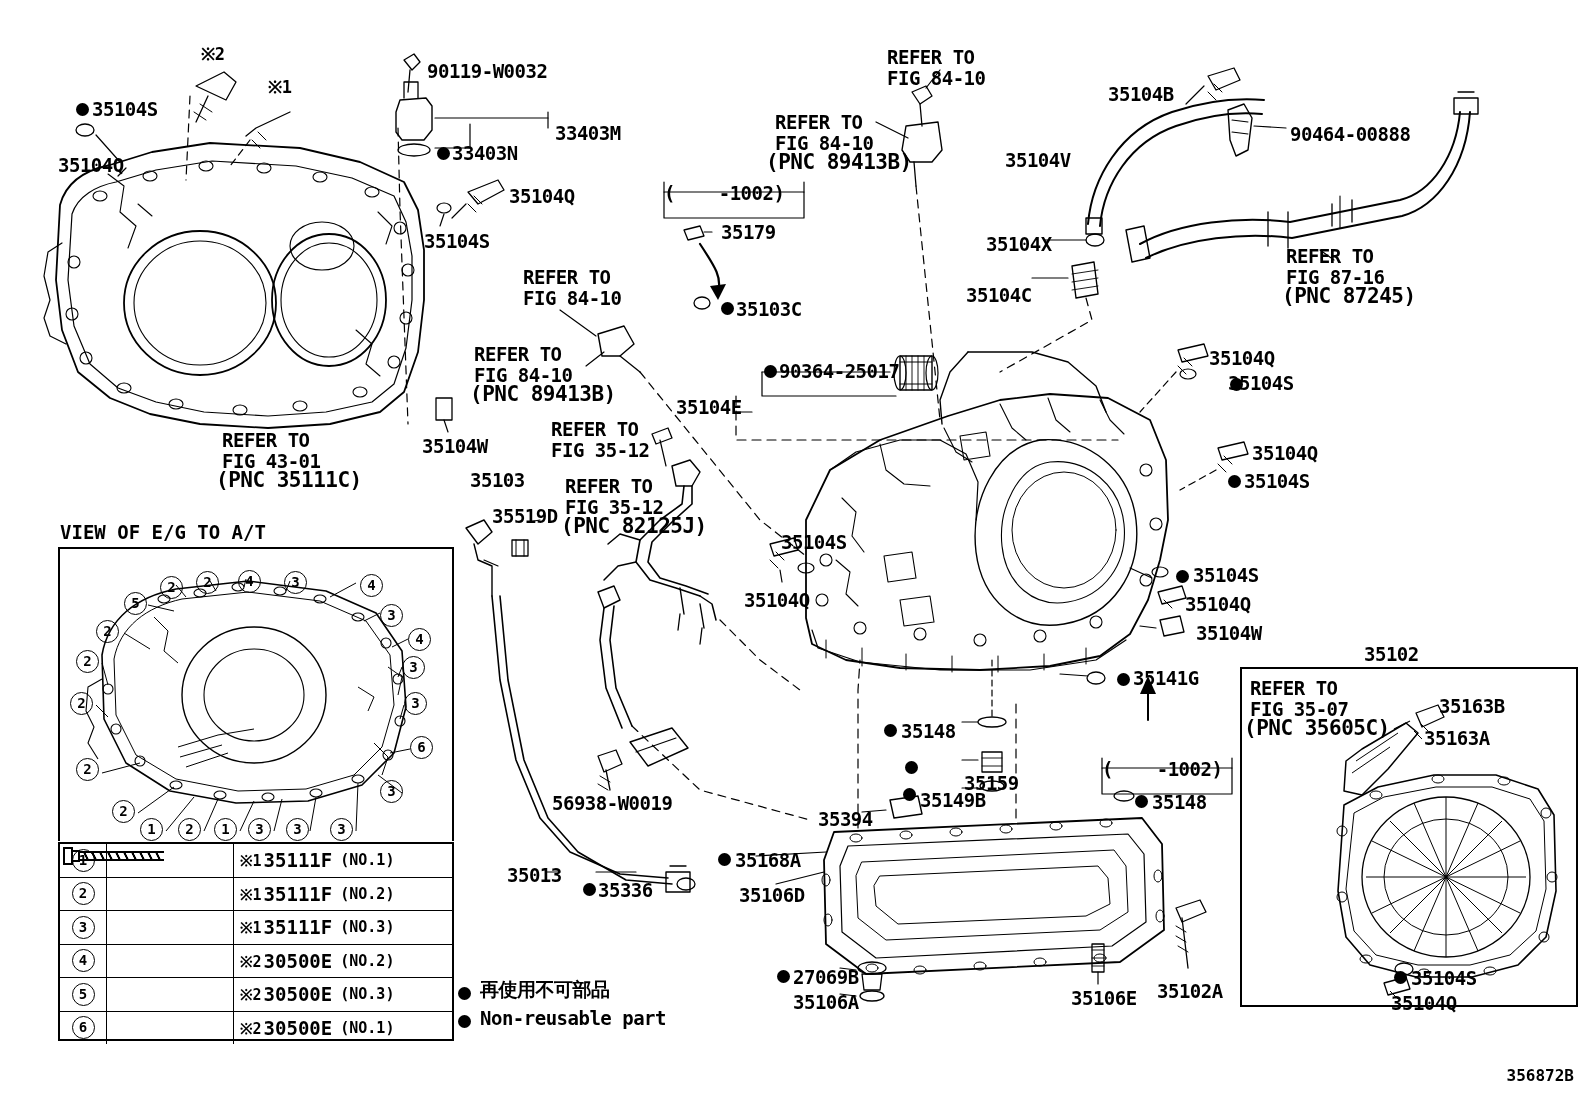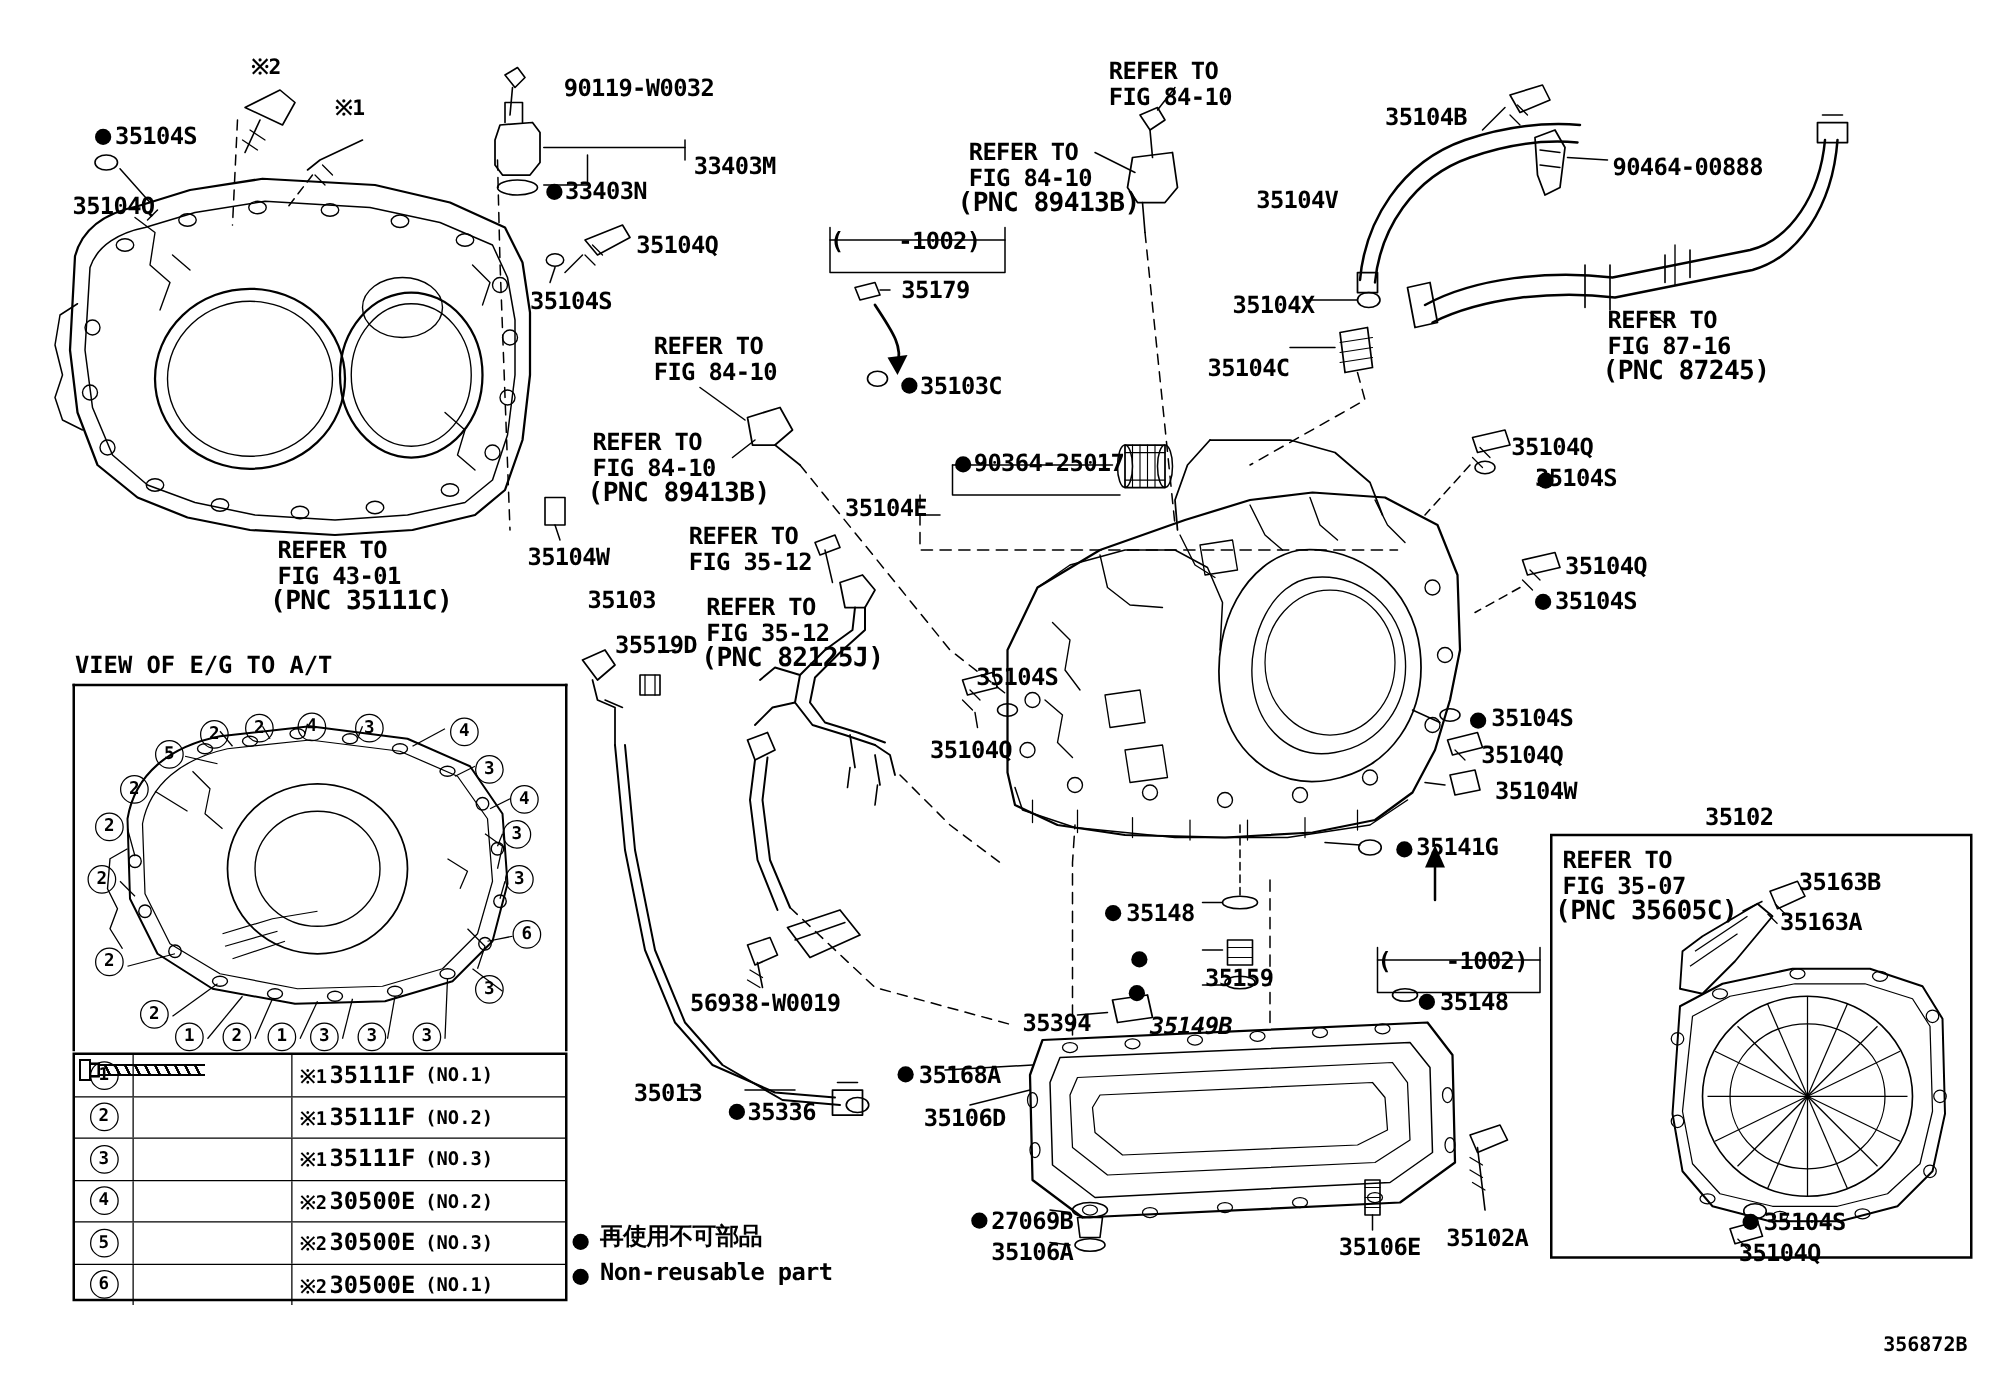--- a/index.html
+++ b/index.html
@@ -610,21 +610,21 @@
     <ellipse cx="166" cy="304" rx="9" ry="6" stroke-width="1.3"></ellipse>
     <path d="M146 318 L168 312 L172 324 L150 330 Z" stroke-width="1.3"></path>
     <path d="M152 326 L160 334" stroke-width="1"></path>
   </g>
 </svg>
 
 <div class="fignum">356872B</div>
 
 <div class="lbl md" style="left: 201px; top: 45px;">※2</div>
     <div class="lbl md" style="left: 268px; top: 78px;">※1</div>
-    <div class="lbl" style="left: 427px; top: 61px; margin-left: 24px;">90119-W0032</div>
+    <div class="lbl" style="left: 427px; top: 61px;">90119-W0032</div>
     <div class="lbl" style="left: 92px; top: 99px;">35104S</div>
     <div class="lbl" style="left: 58px; top: 155px;">35104Q</div>
     <div class="lbl" style="left: 555px; top: 123px;">33403M</div>
     <div class="lbl" style="left: 452px; top: 143px;">33403N</div>
     <div class="lbl" style="left: 509px; top: 186px;">35104Q</div>
     <div class="lbl" style="left: 424px; top: 231px;">35104S</div>
     <div class="lbl" style="left: 887px; top: 47px;">REFER TO</div>
     <div class="lbl" style="left: 887px; top: 68px;">FIG 84-10</div>
     <div class="lbl" style="left: 775px; top: 112px;">REFER TO</div>
     <div class="lbl" style="left: 775px; top: 133px;">FIG 84-10</div>
@@ -669,21 +669,21 @@
     <div class="lbl" style="left: 1196px; top: 623px;">35104W</div>
     <div class="lbl" style="left: 1133px; top: 668px;">35141G</div>
     <div class="lbl" style="left: 1364px; top: 644px;">35102</div>
     <div class="lbl" style="left: 1250px; top: 678px;">REFER TO</div>
     <div class="lbl" style="left: 1250px; top: 699px;">FIG 35-07</div>
     <div class="lbl sm" style="left: 1244px; top: 720px;">(PNC 35605C)</div>
     <div class="lbl" style="left: 1411px; top: 696px; margin-left: 28px;">35163B</div>
     <div class="lbl" style="left: 1424px; top: 728px; text-align: center;">35163A</div>
     <div class="lbl" style="left: 901px; top: 721px;">35148</div>
     <div class="lbl" style="left: 922px; top: 773px; margin-left: 42px;">35159</div>
-    <div class="lbl" style="left: 920px; top: 811px; font-style: italic;">35149B</div>
+    <div class="lbl" style="left: 920px; top: 790px;">35149B</div>
     <div class="lbl" style="left: 1102px; top: 759px;">(    -1002)</div>
     <div class="lbl" style="left: 1152px; top: 792px;">35148</div>
     <div class="lbl" style="left: 818px; top: 809px;">35394</div>
     <div class="lbl" style="left: 552px; top: 793px;">56938-W0019</div>
     <div class="lbl" style="left: 735px; top: 850px;">35168A</div>
     <div class="lbl" style="left: 739px; top: 885px;">35106D</div>
     <div class="lbl" style="left: 507px; top: 865px;">35013</div>
     <div class="lbl" style="left: 598px; top: 880px;">35336</div>
     <div class="lbl" style="left: 793px; top: 967px;">27069B</div>
     <div class="lbl" style="left: 793px; top: 992px;">35106A</div>

